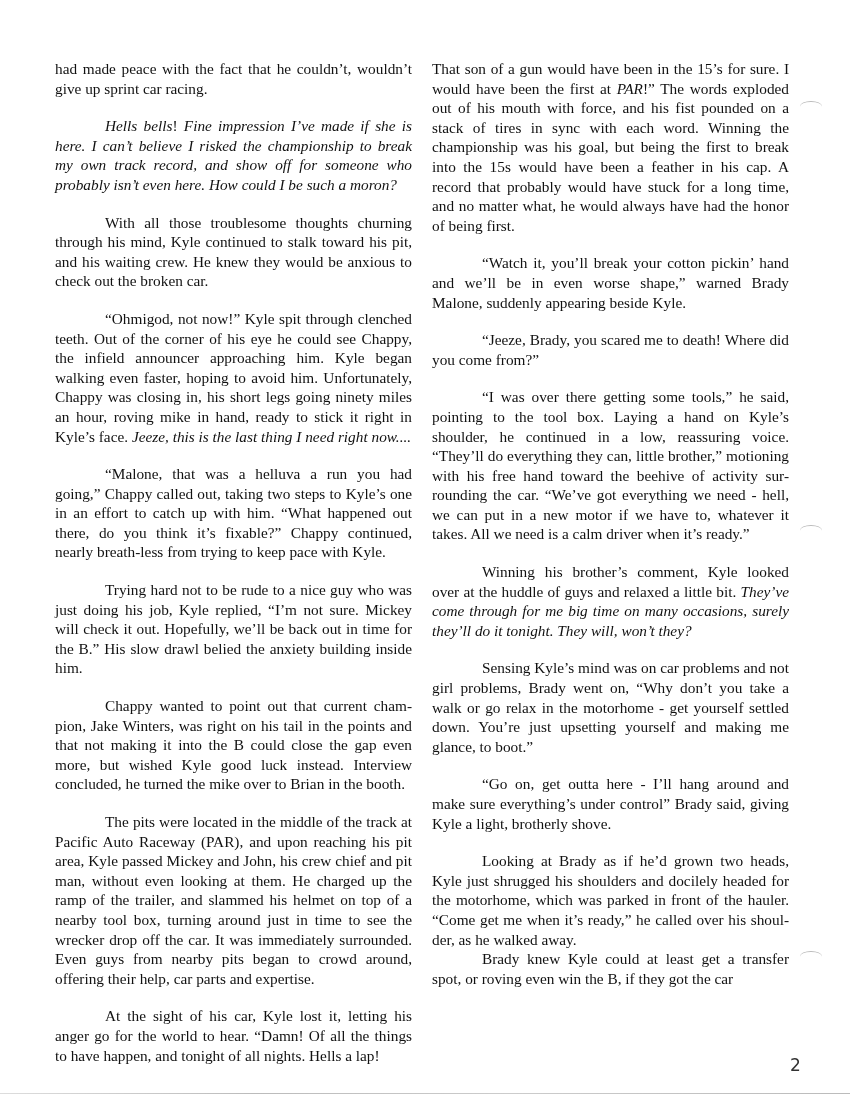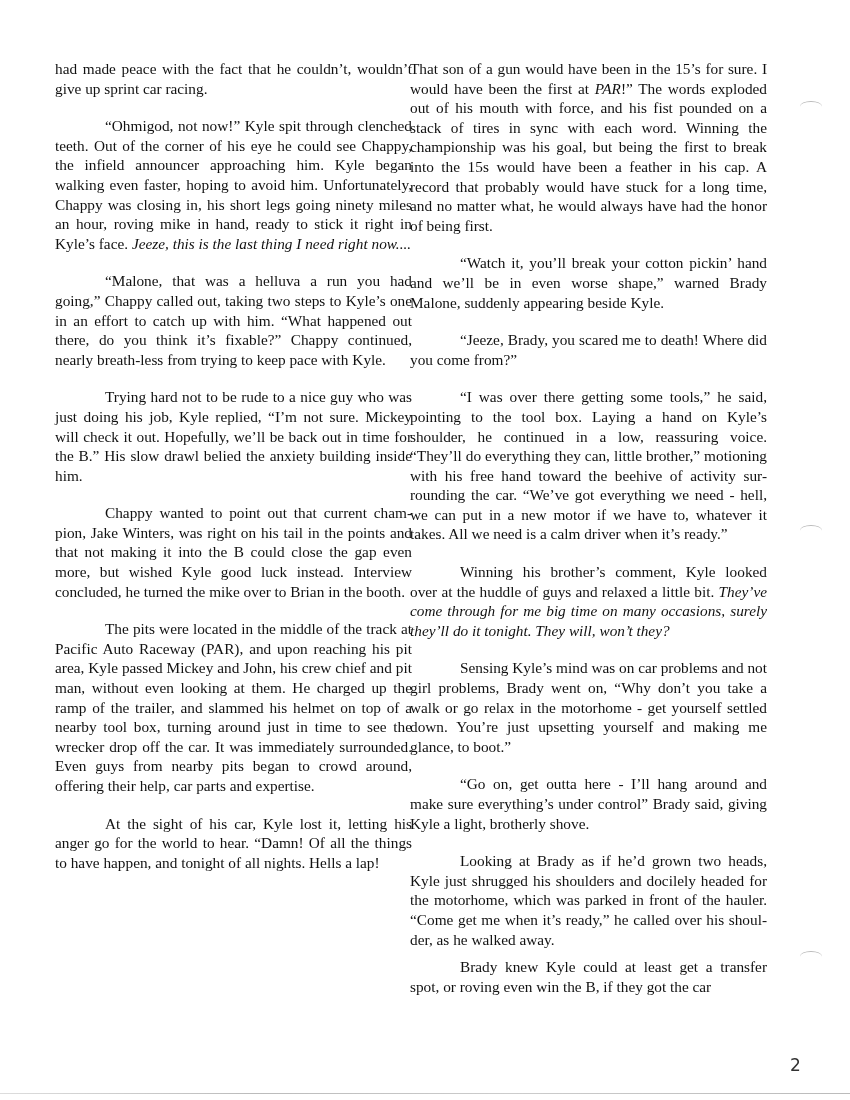--- a/index.html
+++ b/index.html
@@ -5,24 +5,24 @@
   html, body { margin: 0; padding: 0; background: #ffffff; }
   body { width: 850px; height: 1100px; position: relative; overflow: hidden; }
   .page { position: absolute; left: 0; top: 0; width: 850px; height: 1100px; background: #fff; }
   .col {
     position: absolute; top: 59px;
     font-family: "Liberation Serif", "DejaVu Serif", serif;
     font-size: 15.3px; line-height: 19.6px; color: #111;
     text-align: justify;
   }
   .col.left { left: 55px; width: 357px; }
-  .col.right { left: 410px; width: 357px; }
+  .col.right { left: 432px; width: 357px; }
   .col p { margin: 0 0 18px 0; text-indent: 50px; }
   .col p.noindent { text-indent: 0; }
-  .col p.tight { margin-bottom: 8px; }
+  .col p.tight { margin-bottom: 0; }
   .col p.last { margin-bottom: 0; }
   em { font-style: italic; }
   .page-number {
     position: absolute; left: 790px; top: 1055px;
     font-family: "DejaVu Sans", sans-serif; font-size: 17px; color: #333;
   }
   .bottom-rule {
     position: absolute; left: 0; top: 1093px; width: 850px; height: 1px;
     background: linear-gradient(90deg, #ddd 0%, #bbb 30%, #ccc 60%, #bbb 100%);
   }
@@ -30,20 +30,22 @@
     position: absolute; width: 22px; height: 10px;
     border-top: 1px solid #bbb; border-radius: 50% 50% 0 0;
   }
 </style>
 </head>
 <body>
 
 <div class="page">
   <div class="col left" id="col-left">
       <p class="noindent"><span>had made peace with the fact that he couldn’t, wouldn’t give up sprint car racing.</span></p>
+      <p><em>Hells bells</em><span>!  </span><em>Fine impression I’ve made if she is here.  I can’t believe I risked the championship to break my own track record, and show off for someone who probably isn’t even here.  How could I be such a moron?</em></p>
+      <p><span>With all those troublesome thoughts churning through his mind, Kyle continued to stalk toward his pit, and his waiting crew.  He knew they would be anxious to check out the broken car.</span></p>
       <p><span>“Ohmigod, not now!”  Kyle spit through clenched teeth. Out of the corner of his eye he could see Chappy, the infield announcer approaching him.  Kyle began walking even faster, hoping to avoid him.  Unfortunately, Chappy was closing in, his short legs going ninety miles an hour, roving mike in hand, ready to stick it right in Kyle’s face.  </span><em>Jeeze, this is the last thing I need right now....</em></p>
       <p><span>“Malone, that was a helluva a run you had going,” Chappy called out, taking two steps to Kyle’s one in an effort to catch up with him.  “What happened out there, do you think it’s fixable?” Chappy continued, nearly breath-less from trying to keep pace with Kyle.</span></p>
       <p><span>Trying hard not to be rude to a nice guy who was just doing his job, Kyle replied, “I’m not sure.  Mickey will check it out.  Hopefully, we’ll be back out in time for the B.”  His slow drawl belied the anxiety building inside him.</span></p>
       <p><span>Chappy wanted to point out that current cham-pion, Jake Winters, was right on his tail in the points and that not making it into the B could close the gap even more, but wished Kyle good luck instead.  Interview concluded, he turned the mike over to Brian in the booth.</span></p>
       <p><span>The pits were located in the middle of the track at Pacific Auto Raceway (PAR), and upon reaching his pit area, Kyle passed Mickey and John, his crew chief and pit man, without even looking at them.  He charged up the ramp of the trailer, and slammed his helmet on top of a nearby tool box, turning around just in time to see the wrecker drop off the car.  It was immediately surrounded. Even guys from nearby pits began to crowd around, offering their help, car parts and expertise.</span></p>
       <p class="last"><span>At the sight of his car, Kyle lost it, letting his anger go for the world to hear.  “Damn!  Of all the things to have happen, and tonight of all nights.  Hells a lap!</span></p>
     </div>
   <div class="col right" id="col-right">
       <p class="noindent"><span>That son of a gun would have been in the 15’s for sure.  I would have been the first at </span><em>PAR</em><span>!”  The words exploded out of his mouth with force, and his fist pounded on a stack of tires in sync with each word.  Winning the championship was his goal, but being the first to break into the 15s would have been a feather in his cap.  A record that probably would have stuck for a long time, and no matter what, he would always have had the honor of being first.</span></p>
       <p><span>“Watch it, you’ll break your cotton pickin’ hand and we’ll be in even worse shape,” warned Brady Malone, suddenly appearing beside Kyle.</span></p>

